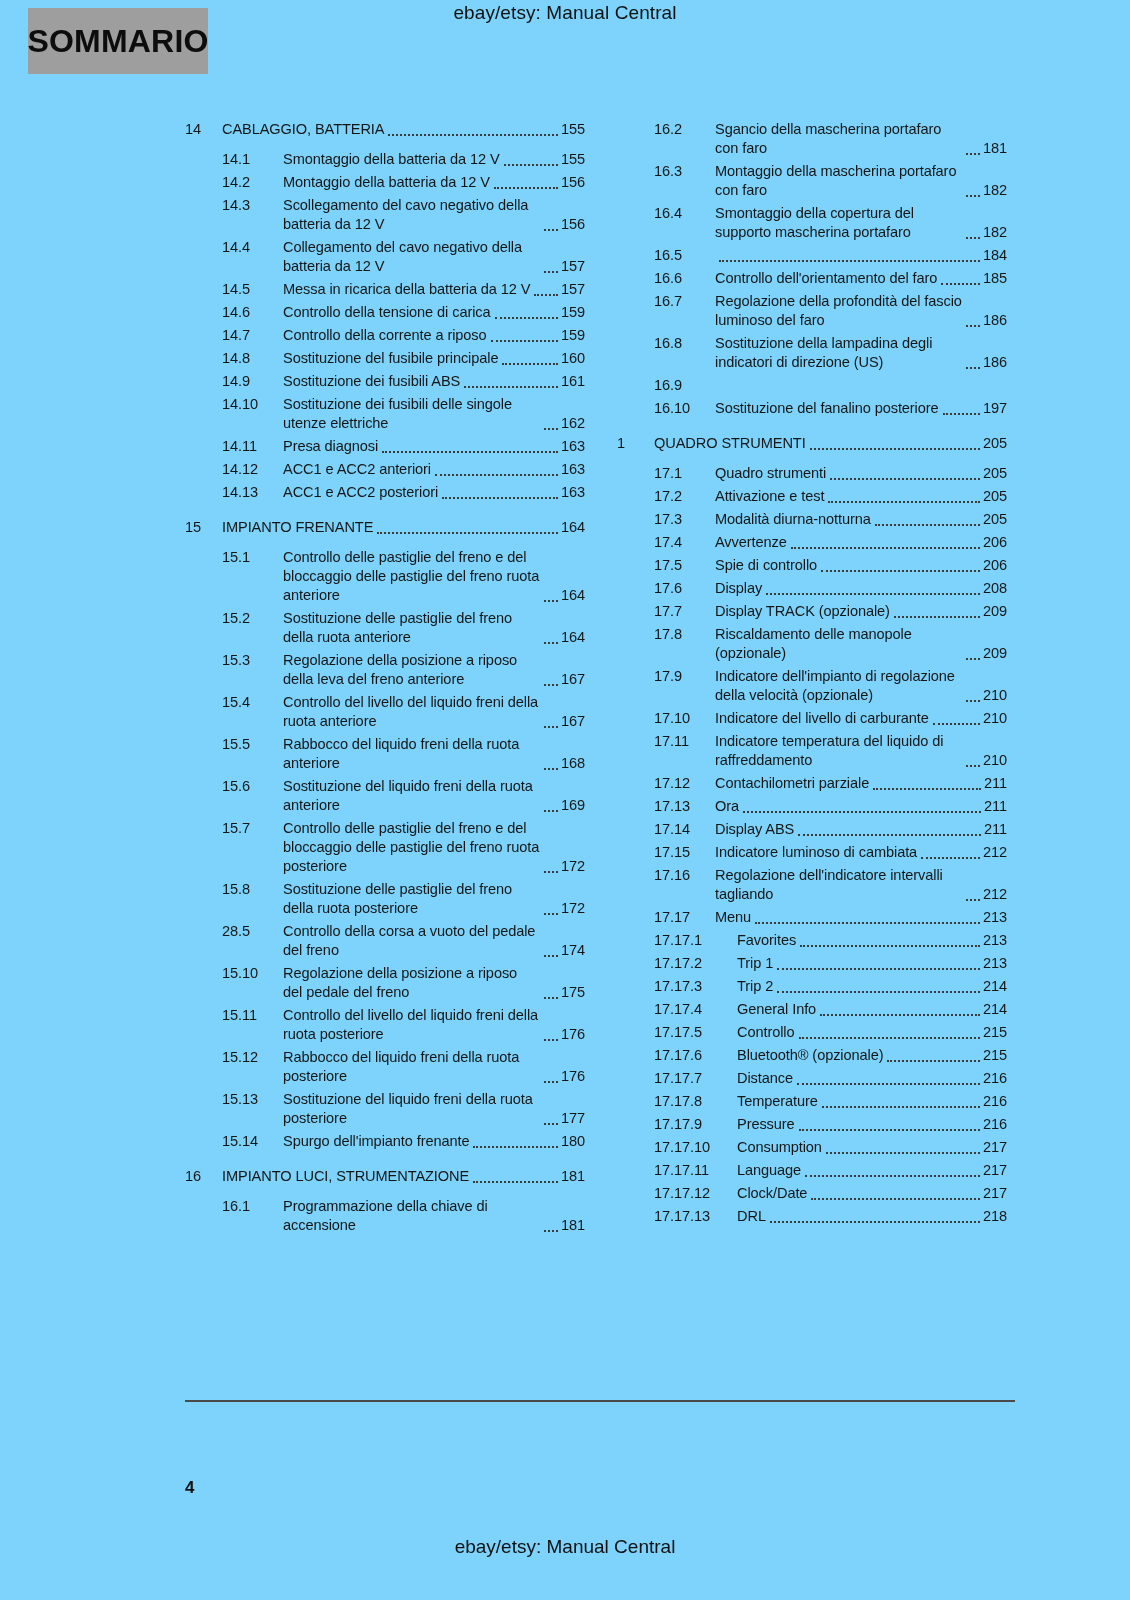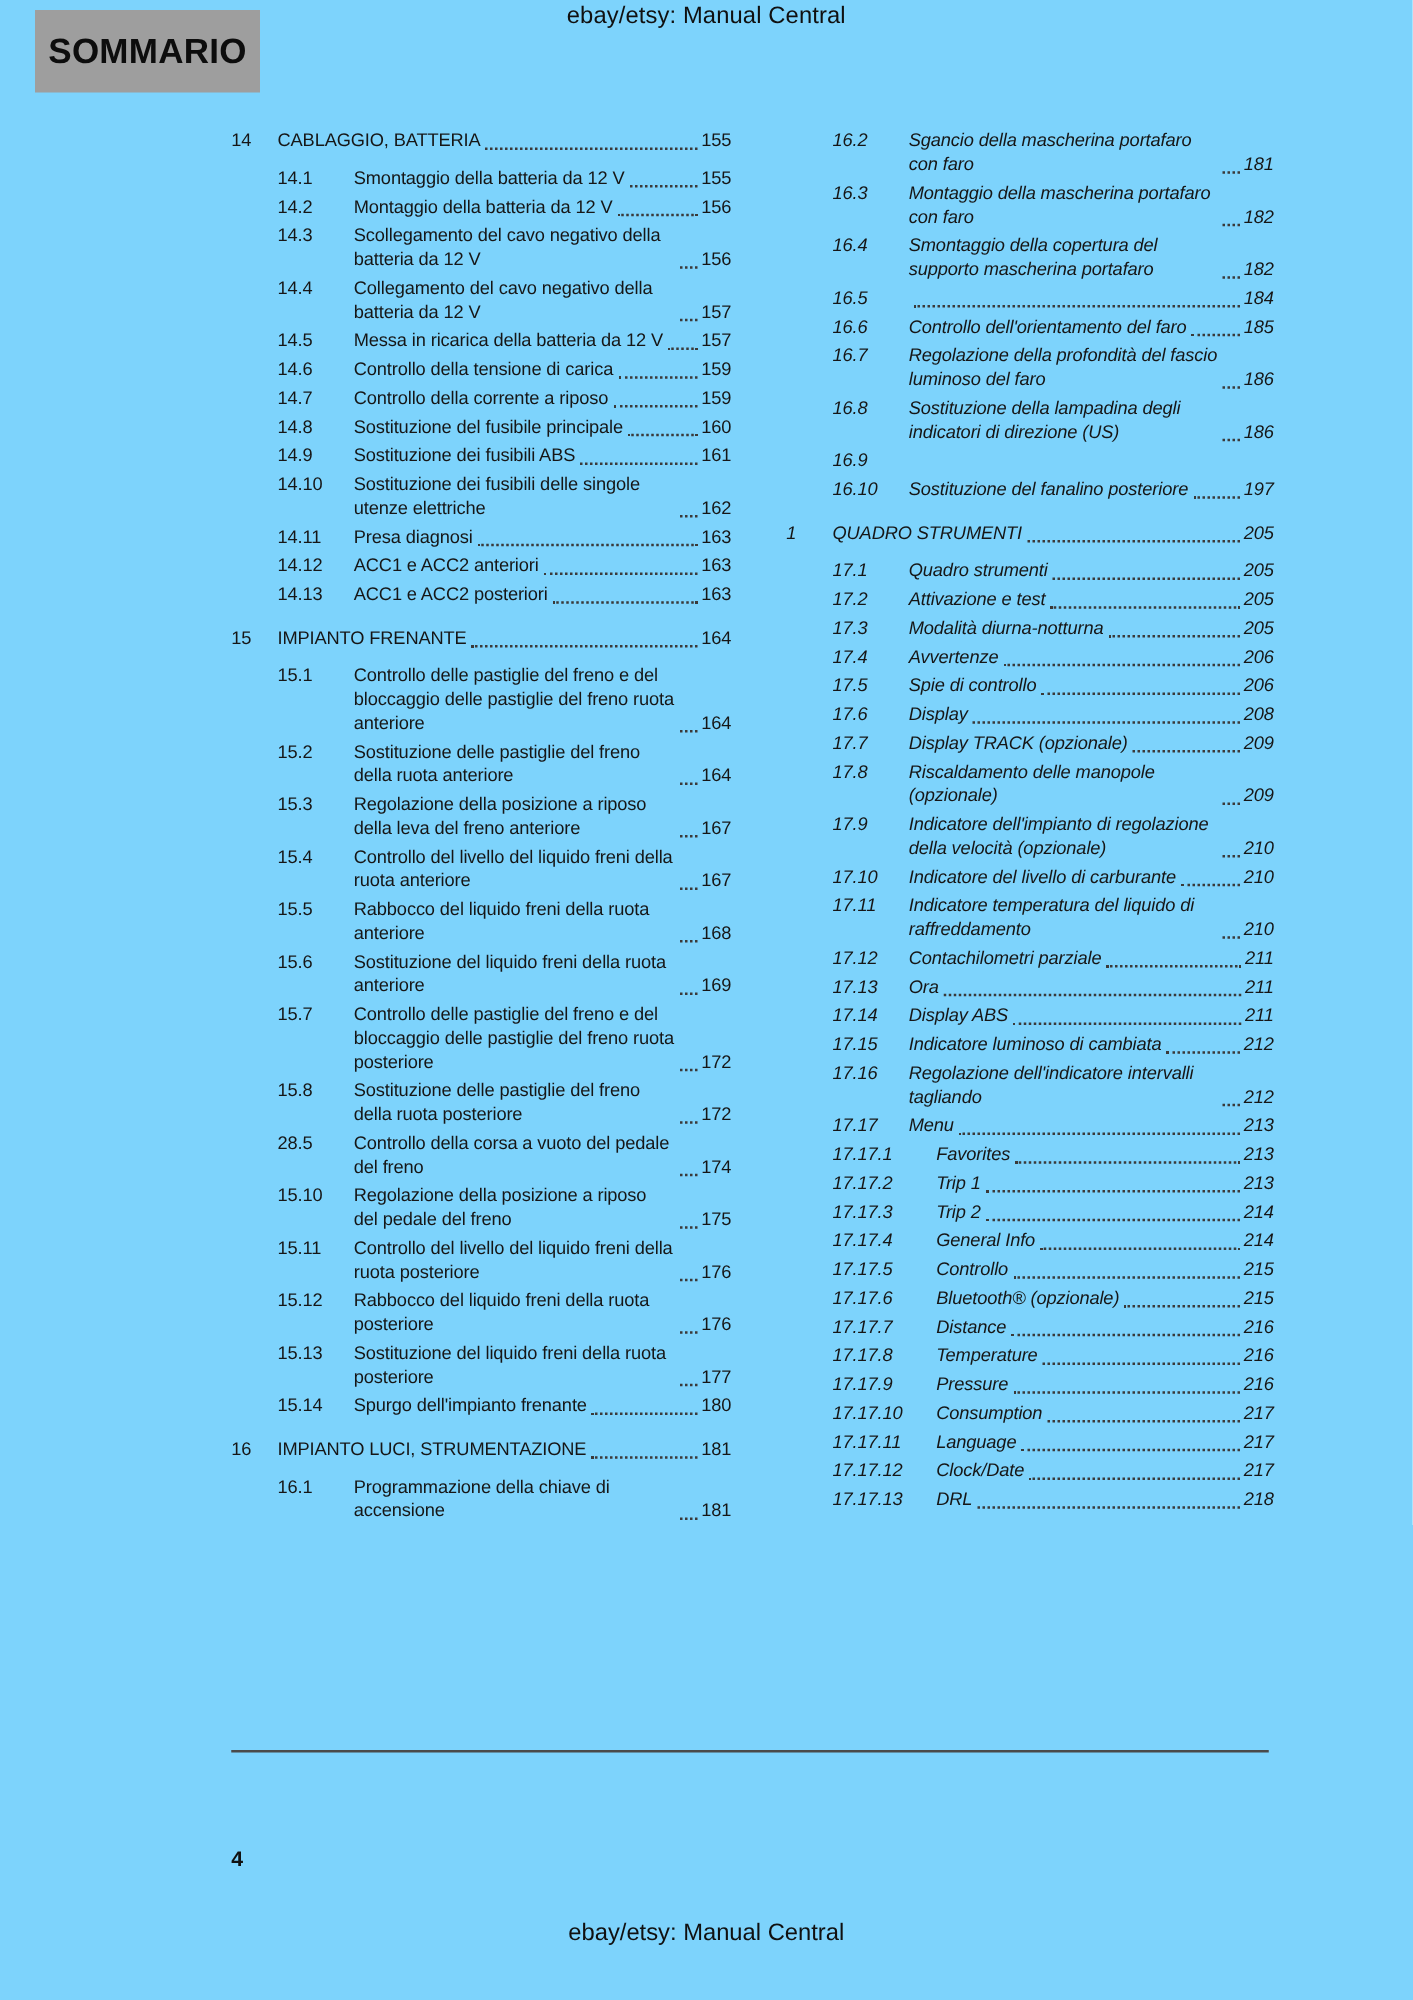--- a/index.html
+++ b/index.html
@@ -22,32 +22,32 @@
   }
 
   
   .label-box {
     position: absolute; left: 28px; top: 8px;
     width: 180px; height: 66px;
     background: #9e9e9e;
     display: flex; align-items: center; justify-content: center;
   }
   .label-text {
-    font-size: 28px; font-weight: bold; color: #0d0d0d;
+    font-size: 32px; font-weight: bold; color: #0d0d0d;
     letter-spacing: 0.2px;
   }
 
   
   .toc {
-    position: absolute; left: 185px; top: 104px; width: 830px;
-    display: flex; gap: 44px;
+    position: absolute; left: 185px; top: 120px; width: 830px;
+    display: flex; gap: 32px;
     font-size: 14.6px; line-height: 19px; letter-spacing: -0.1px;
   }
   .col-left  { width: 400px; flex: 0 0 400px; }
-  .col-right { width: 390px; flex: 0 0 390px; font-style: italic; }
+  .col-right { width: 390px; flex: 0 0 390px; }
 
   .entry { display: flex; align-items: flex-start; margin-bottom: 4px; }
   .entry .num { flex: 0 0 61px; }
   .entry.chapter { margin-top: 16px; margin-bottom: 11px; }
   .entry.chapter:first-child { margin-top: 0; }
   .entry.chapter .num { flex-basis: 37px; }
   .entry.section, .entry.subsection { padding-left: 37px; }
   .entry.subsection .num { flex-basis: 83px; }
 
   .body { flex: 1; display: flex; align-items: flex-end; min-width: 0; }

